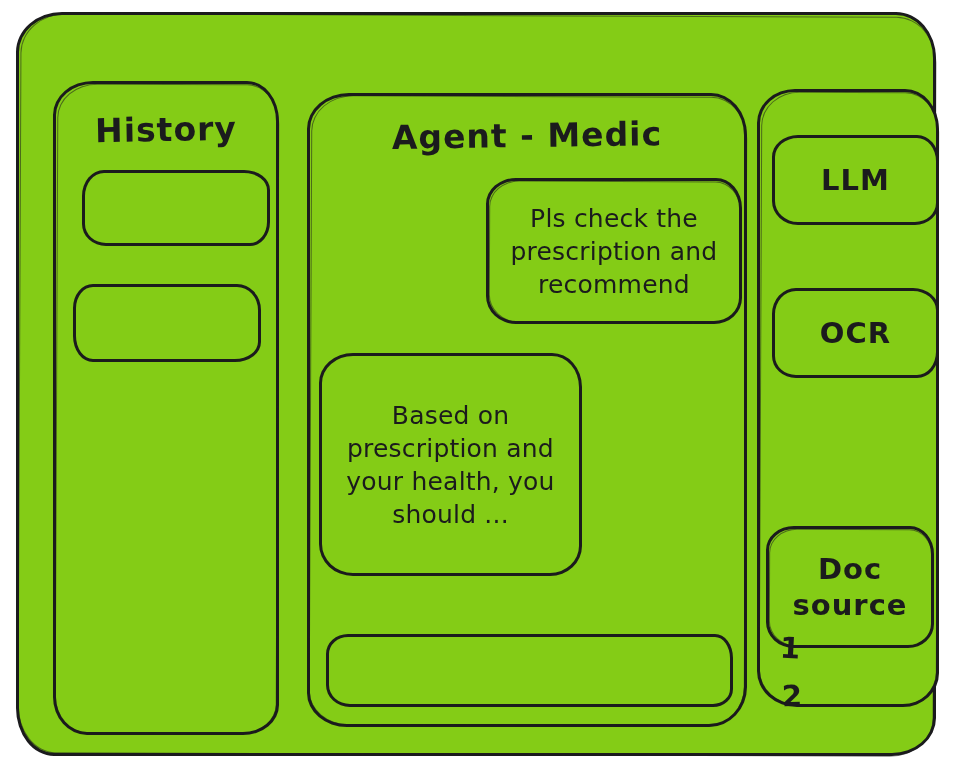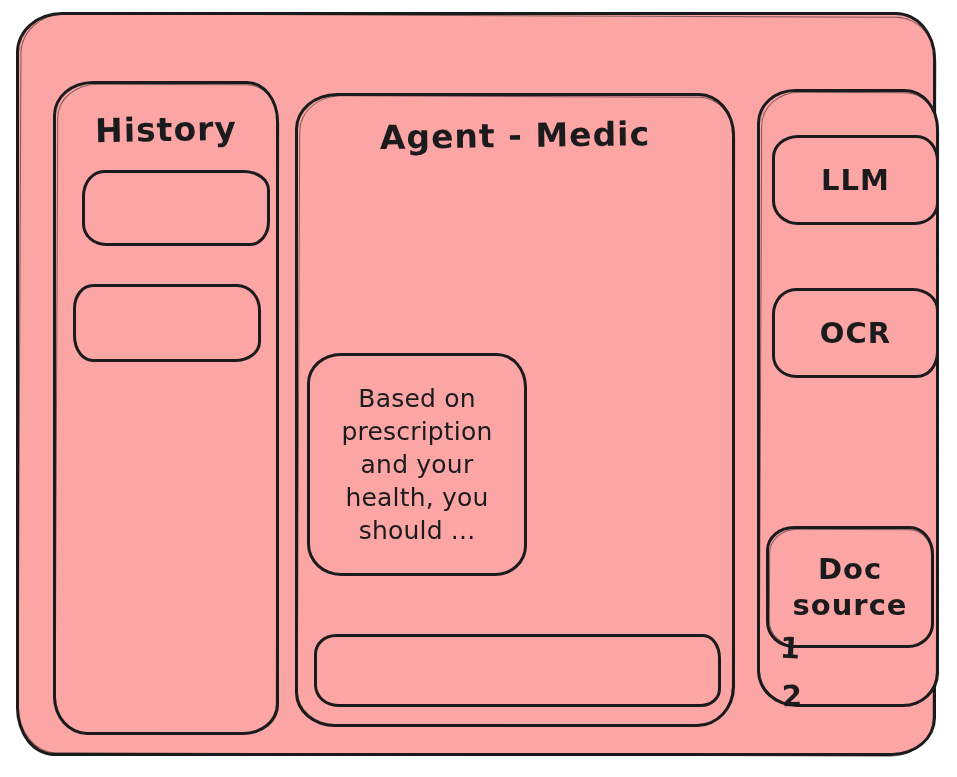--- a/index.html
+++ b/index.html
@@ -16,21 +16,21 @@
     position: relative;
     width: 957px;
     height: 777px;
     background: #ffffff;
   }
   
   .sk {
     position: absolute;
     box-sizing: border-box;
     border: 3px solid #1b1b1d;
-    background: #fca5a5;
+    background: #84cc16;
   }
   
   .sk.double::before {
     content: "";
     position: absolute;
     inset: -1px;
     border: 1.6px solid #1b1b1d;
     border-radius: inherit;
     transform: rotate(0.25deg) translate(1px, 1px);
     opacity: 0.55;
@@ -57,21 +57,21 @@
   }
   .history-item {
     border-radius: 22px 26px 20px 24px / 26px 20px 24px 22px;
     cursor: pointer;
   }
   .history-item.one { left: 26px; top: 86px;  width: 188px; height: 76px; }
   .history-item.two { left: 17px; top: 200px; width: 188px; height: 78px;
     border-radius: 20px 24px 26px 20px / 24px 26px 20px 26px; }
   
   .chat-panel {
-    left: 276px; top: 78px; width: 440px; height: 634px;
+    left: 288px; top: 78px; width: 440px; height: 634px;
     border-radius: 42px 36px 38px 40px / 36px 42px 40px 34px;
   }
   .chat-title {
     position: absolute;
     left: 0; right: 0; top: 20px;
     text-align: center;
     font-size: 33px;
     font-weight: 600;
     letter-spacing: 1px;
     transform: rotate(-0.8deg);
@@ -84,21 +84,21 @@
     font-size: 25px;
     line-height: 1.32;
     letter-spacing: 0.2px;
   }
   .bubble.user {
     left: 176px; top: 82px; width: 256px; height: 146px;
     padding: 8px 14px;
     border-radius: 30px 26px 28px 30px / 26px 30px 26px 28px;
   }
   .bubble.agent {
-    left: 9px; top: 257px; width: 220px; height: 223px;
+    left: 9px; top: 257px; width: 263px; height: 223px;
     padding: 10px 24px;
     border-radius: 34px 30px 32px 34px / 30px 34px 30px 32px;
   }
   .chat-input {
     left: 16px; top: 538px; width: 407px; height: 73px;
     border-radius: 22px 18px 20px 24px / 20px 24px 18px 22px;
     font-family: "DejaVu Sans", "Liberation Sans", sans-serif;
     font-size: 24px;
     padding: 0 22px;
     outline: none;
@@ -149,20 +149,23 @@
 
     <div class="sk double history-panel">
       <div class="history-title">History</div>
       <div class="sk history-item one"></div>
       <div class="sk history-item two"></div>
     </div>
 
     <div class="sk double chat-panel">
       <div class="chat-title">Agent - Medic</div>
 
+      <div class="sk double bubble user">
+        <span>Pls check the prescription and recommend</span>
+      </div>
 
       <div class="sk bubble agent">
         <span>Based on prescription and your health, you should ...</span>
       </div>
 
       <input class="sk double chat-input" type="text" placeholder="" style="">
     </div>
 
     <div class="sk double tools-panel">
       <div class="sk tool-btn llm">

